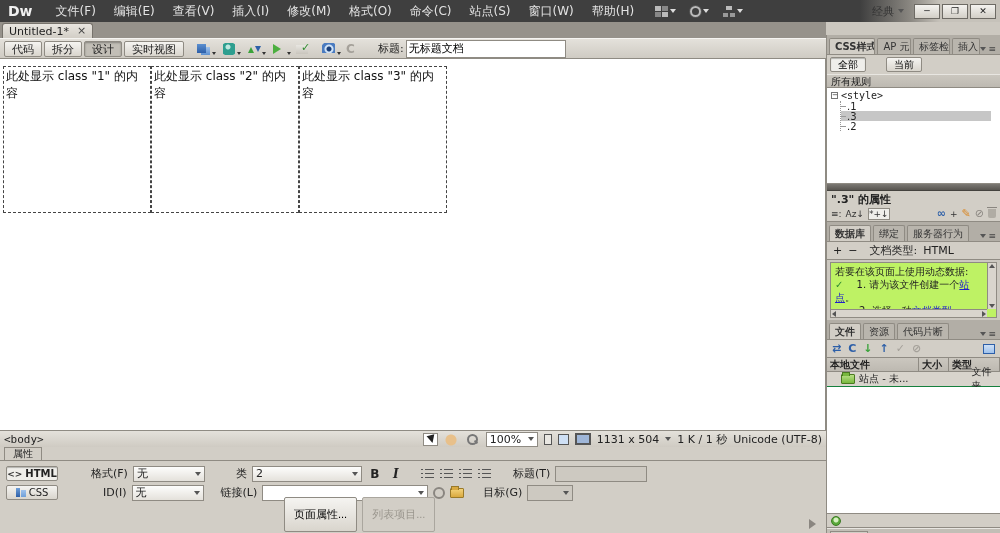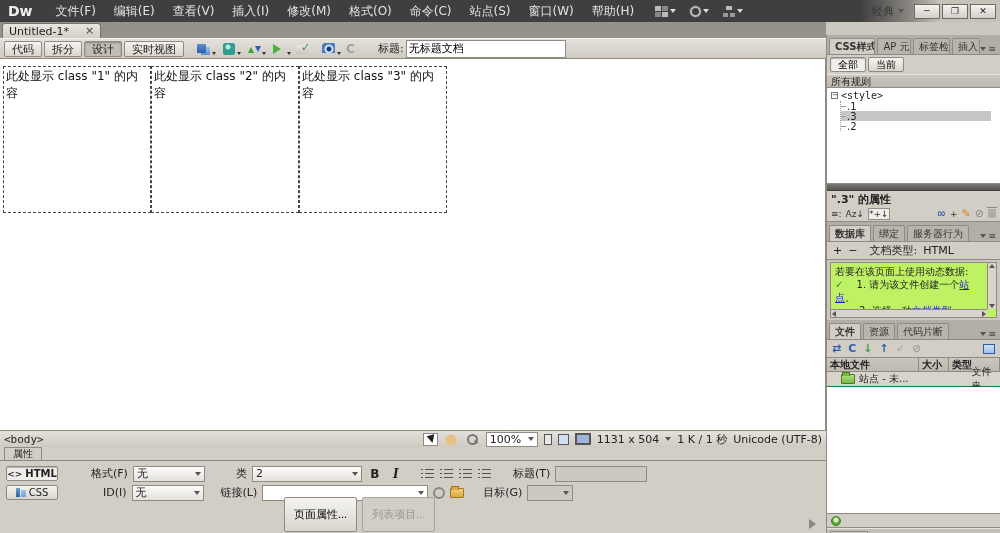--- a/index.html
+++ b/index.html
@@ -33,21 +33,21 @@
 
   
   .arr-d { width:0; height:0; border-left:3px solid transparent; border-right:3px solid transparent; border-top:4px solid #555; display:inline-block; }
   .arr-d.light { border-top-color:#ddd; }
   .panel-menu { margin-left:auto; display:flex; align-items:center; gap:2px; padding-right:4px; color:#444; font-size:9px; }
 
   
   .main { position:absolute; left:0; top:22px; width:826px; height:511px; display:flex; flex-direction:column; }
   .tabstrip { height:16px; background:#96928b; display:flex; align-items:flex-end; }
   .doc-tab { background:linear-gradient(#e9e6e0,#d2cec6); border:1px solid #77736c; border-bottom:none;
-    border-radius:3px 3px 0 0; height:15px; margin-left:2px; padding:0 6px; display:flex; align-items:center; gap:16px; font-size:11px; color:#222; }
+    border-radius:3px 3px 0 0; height:15px; margin-left:2px; padding:0 6px; display:flex; align-items:center; gap:8px; font-size:11px; color:#222; }
   .tab-close { font-size:11px; color:#444; line-height:10px; }
 
   .toolbar { height:21px; background:linear-gradient(#e4e1db,#cfcbc3); border-top:1px solid #f5f4f1; border-bottom:1px solid #8f8b83; display:flex; align-items:center; gap:2px; padding:0 4px; }
   .view-btn { height:16px; padding:0 7px; font-size:11px; line-height:14px; background:linear-gradient(#f5f4f1,#d9d5cd);
     border:1px solid #8f8b83; border-radius:2px; color:#222; }
   .view-btn.active { background:#c2beb6; box-shadow:inset 0 1px 2px rgba(0,0,0,.3); }
   .tb-group { display:flex; align-items:center; gap:9px; margin-left:10px; }
   .tico { position:relative; width:16px; height:14px; display:inline-block; }
   .tico i.dot { position:absolute; right:-4px; bottom:1px; width:0; height:0; border-left:2px solid transparent; border-right:2px solid transparent; border-top:3px solid #333; }
   .ico-filemgmt { background:linear-gradient(#5b8fd0,#2d5fa8) 1px 2px/9px 9px no-repeat, linear-gradient(#9fc2ec,#5b8fd0) 5px 5px/9px 8px no-repeat; }
@@ -106,21 +106,21 @@
   .folder-glyph.green::before { background:#78b83e; border-color:#4a7a20; }
   .pbtn { height:35px; font-size:11px; padding:0 9px; border:1px solid #8f8b83; border-radius:2px; background:linear-gradient(#f5f4f1,#d9d5cd); }
   .pbtn.dis { color:#9a968e; border-color:#aaa69e; background:#d2cec6; }
   .props-expander { position:absolute; right:5px; bottom:4px; width:0; height:0; border:5px solid transparent; border-left:7px solid #8a8680; }
 
   
   .dock { position:absolute; left:826px; top:22px; width:174px; height:511px; background:#ccc8c0; border-left:1px solid #8f8b83; display:flex; flex-direction:column;margin-top:13px; }
   .ptabs { height:20px; display:flex; align-items:flex-end; background:#b2aea6; border-bottom:1px solid #8f8b83; padding-top:3px; }
   .ptab { height:16px; font-size:10px; padding:0 5px; line-height:15px; color:#333; border:1px solid #8f8b83; border-bottom:none; background:#b9b5ad; border-radius:2px 2px 0 0; margin-left:2px; white-space:nowrap; overflow:hidden; }
   .ptab.on { background:#d2cec6; font-weight:bold; }
-  .subbtns { height:19px; display:flex; align-items:center; padding:2px 3px; gap:2px; background:#d2cec6; }
+  .subbtns { height:19px; display:flex; align-items:center; padding:2px 3px; gap:20px; background:#d2cec6; }
   .sbtn { height:15px; font-size:10px; padding:0 7px; border:1px solid #8f8b83; border-radius:2px; background:linear-gradient(#f5f4f1,#d9d5cd); }
   .sbtn.on { background:#efeeea; box-shadow:inset 0 1px 1px rgba(0,0,0,.25); }
   .sechdr { height:14px; background:linear-gradient(#cbc7bf,#bdb9b1); border-top:1px solid #e8e6e1; border-bottom:1px solid #8f8b83; font-size:10px; font-weight:normal; padding:0 4px; line-height:13px; }
   .rules-tree { height:96px; background:#fff; border-bottom:1px solid #8f8b83; font-size:10px; padding:2px 0 0 4px; overflow:hidden; }
   .tree-row { display:flex; align-items:center; height:11px; gap:3px; }
   .tree-row .box { width:7px; height:7px; border:1px solid #777; font-size:7px; line-height:5px; text-align:center; background:#fff; }
   .tree-kids { margin-left:9px; border-left:1px dotted #999; }
   .tree-kid { display:flex; align-items:center; height:10px; font-size:10px; padding-left:6px; border-bottom:0; position:relative; }
   .tree-kid::before { content:""; position:absolute; left:0; top:5px; width:5px; height:1px; background:#999; }
   .tree-kid.sel { background:#c6c6c6; width:150px; }

